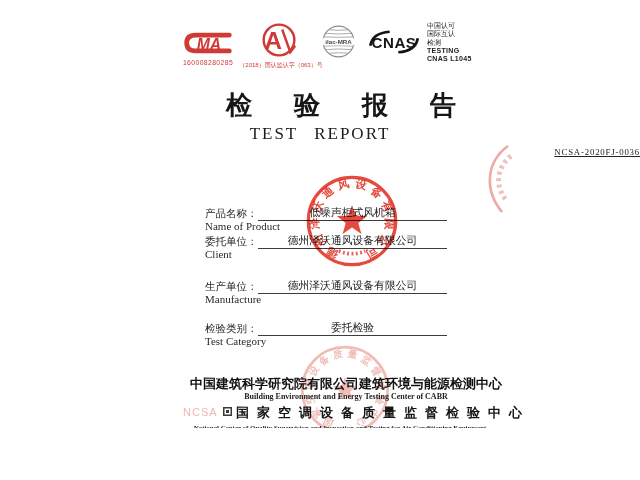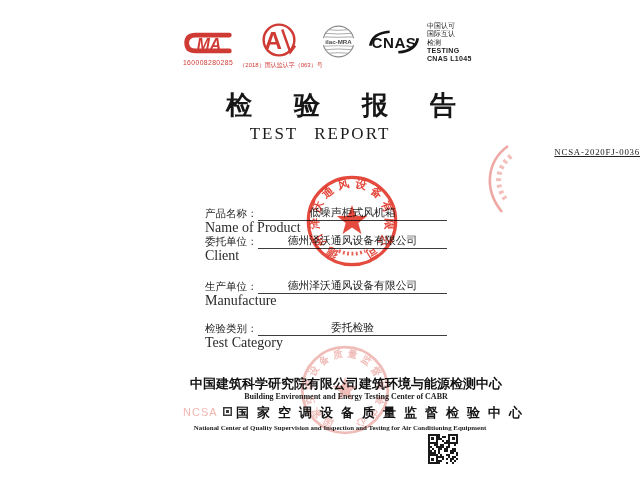--- a/index.html
+++ b/index.html
@@ -1,16 +1,16 @@
 <!DOCTYPE html>
 <html><head>
 <meta charset="utf-8">
 <style>
   html,body{margin:0;padding:0;background:#fff;}
-  #page{position:relative;width:640px;height:480px;background:#ffffff;overflow:hidden;
+  #page{position:relative;width:640px;height:428px;background:#ffffff;overflow:hidden;
         font-family:"Liberation Sans","DejaVu Sans",sans-serif;color:#1d1d1d;}
   .abs{position:absolute;white-space:nowrap;}
   .serif{font-family:"Liberation Serif","DejaVu Serif",serif;}
   .center{text-align:center;}
 
   
   .cma-num{left:180px;top:59px;width:56px;font-size:6.8px;color:#cf3a34;letter-spacing:.4px;}
   .cal-cap{left:238px;top:61px;width:86px;font-size:6px;color:#cf3a34;text-align:center;}
   .cnas-lines{left:427px;top:22px;font-size:7px;line-height:8.3px;color:#222;}
   .cnas-lines .b{font-weight:bold;letter-spacing:.3px;}
@@ -18,21 +18,21 @@
   
   .title-zh{left:0;top:88px;width:640px;text-align:center;font-size:26px;font-weight:bold;
             letter-spacing:42px;padding-left:42px;color:#161616;}
   .title-en{left:0;top:124px;width:640px;text-align:center;font-size:17px;letter-spacing:2px;
             word-spacing:10px;color:#1b1b1b;}
   .report-no{left:0;top:147px;width:640px;text-align:right;font-size:8.8px;letter-spacing:.8px;color:#222;text-decoration:underline;}
 
   
   .form-row{left:0;width:640px;height:42px;}
   .flabel{position:absolute;left:205px;top:2px;font-size:10.5px;color:#1f1f1f;white-space:nowrap;}
-  .flabel-en{position:absolute;left:205px;top:15px;font-size:14px;color:#2a2a2a;white-space:nowrap;}
+  .flabel-en{position:absolute;left:205px;top:15px;font-size:11px;color:#2a2a2a;white-space:nowrap;}
   .fvalue{position:absolute;left:258px;top:1px;width:189px;text-align:center;font-size:10.8px;
           color:#1a1a1a;white-space:nowrap;}
   .fline{position:absolute;left:258px;top:15px;width:189px;border-bottom:1px solid #3c3c3c;height:0;}
 
   
   .footer-org-zh{left:190px;top:375px;font-size:13px;font-weight:bold;color:#111;}
   .footer-org-en{left:193px;top:392px;width:306px;text-align:center;font-size:8px;font-weight:bold;color:#222;}
   .footer-ncsa{left:183px;top:406px;font-size:11px;font-weight:normal;color:#f0b6b0;letter-spacing:1px;}
   .footer-sq{left:223px;top:407px;width:9px;height:9px;background:#3a3a3a;box-shadow:inset 0 0 0 1.5px #3a3a3a, inset 0 0 0 3px #fff;}
   .footer-center-zh{left:236px;top:404px;font-size:13px;font-weight:bold;letter-spacing:8px;color:#151515;}

